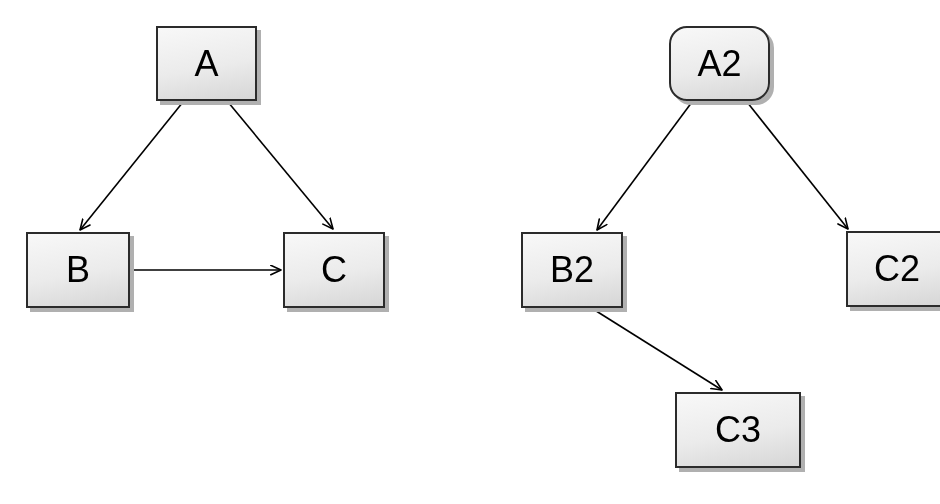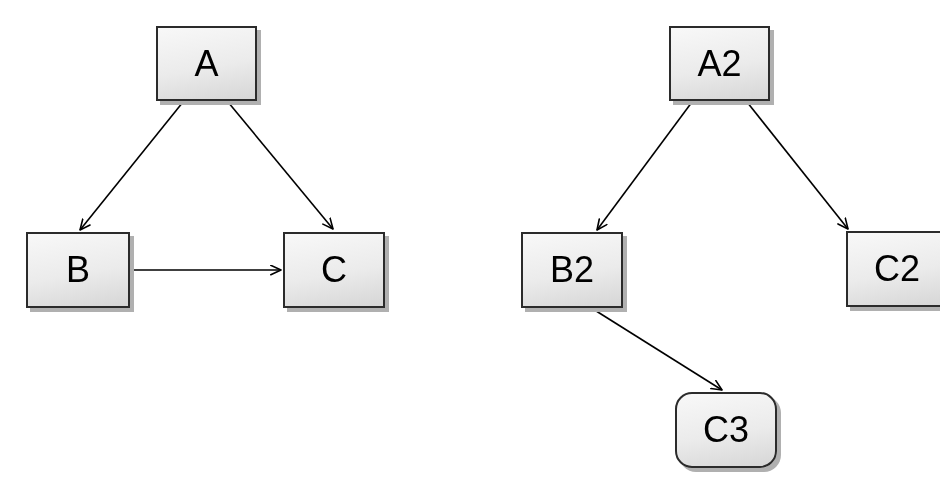--- a/index.html
+++ b/index.html
@@ -65,29 +65,29 @@
   </div>
 
   <div class="node" style="left:26px; top:232px; width:104px; height:76px;">
     <span class="node-label">B</span>
   </div>
 
   <div class="node" style="left:283px; top:232px; width:102px; height:76px;">
     <span class="node-label">C</span>
   </div>
 
-  <div class="node" style="left:669px; top:26px; width:101px; height:75px;">
+  <div class="node" style="left:669px; top:26px; width:101px; height:75px;border-radius:18px;">
     <span class="node-label">A2</span>
   </div>
 
   <div class="node" style="left:521px; top:232px; width:102px; height:76px;">
     <span class="node-label">B2</span>
   </div>
 
   <div class="node" style="left:846px; top:231px; width:102px; height:76px;">
     <span class="node-label">C2</span>
   </div>
 
-  <div class="node" style="left:675px; top:392px; width:102px; height:76px;border-radius:17px;">
+  <div class="node" style="left:675px; top:392px; width:126px; height:76px;">
     <span class="node-label">C3</span>
   </div>
 
 </div>
 
 </body></html>

